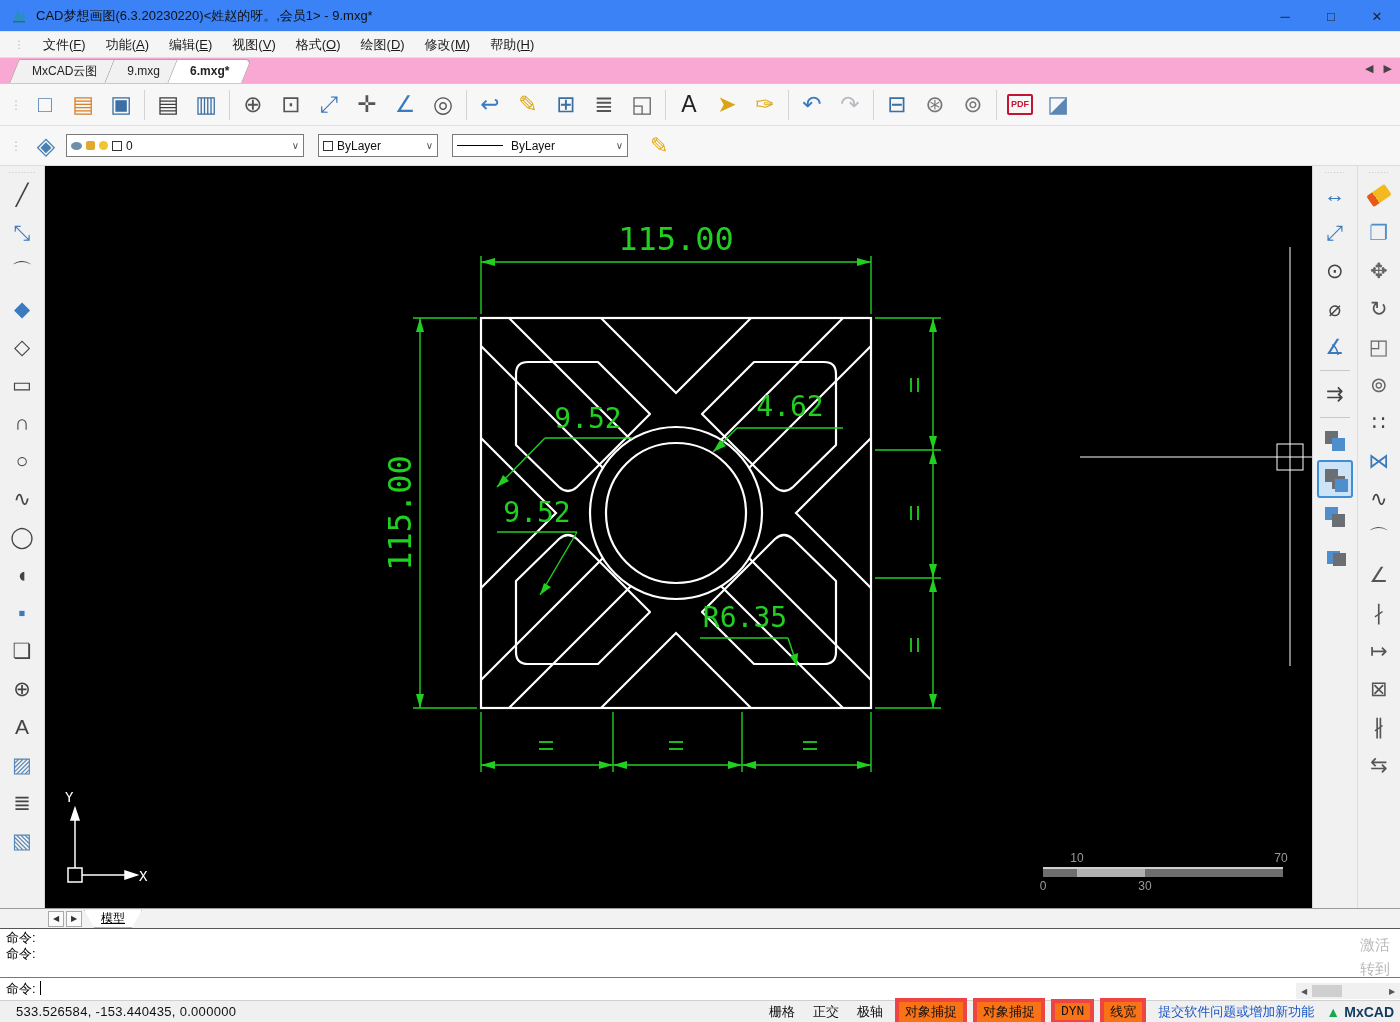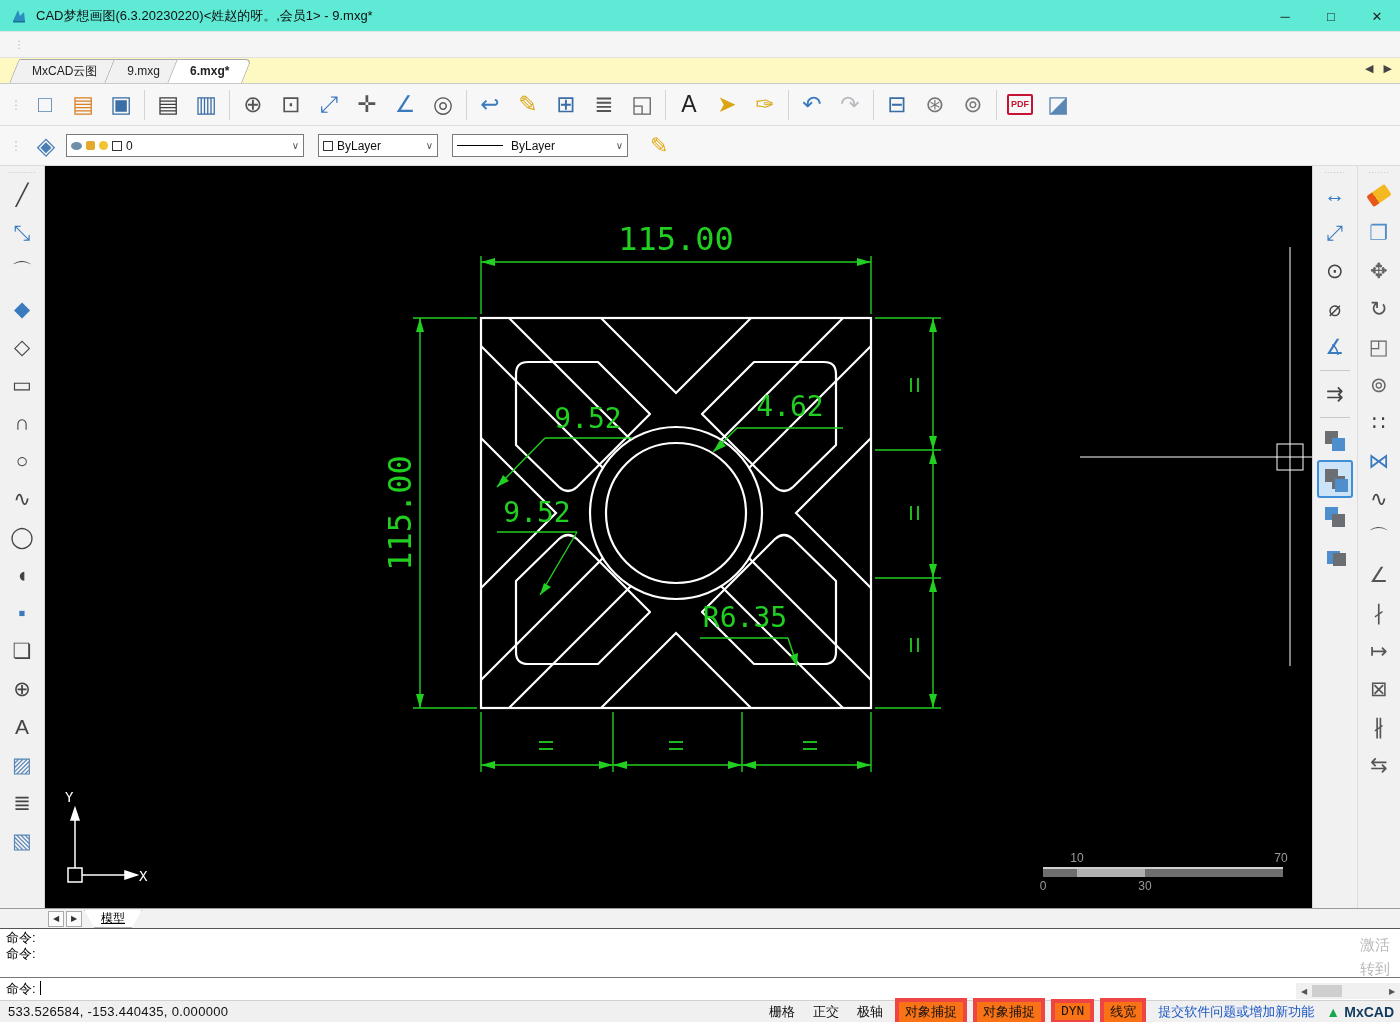--- a/index.html
+++ b/index.html
@@ -1,37 +1,37 @@
 <!DOCTYPE html>
 <html><head>
 <meta charset="utf-8">
 <style>
   * { margin:0; padding:0; box-sizing:border-box; }
   html,body { width:1400px; height:1022px; overflow:hidden; background:#fff;
     font-family:"Liberation Sans", sans-serif; }
   .app { position:relative; width:1400px; height:1022px; background:#f3f3f3; }
 
   
-  .titlebar { position:absolute; left:0; top:0; width:1400px; height:32px; background:#5eead4;
+  .titlebar { position:absolute; left:0; top:0; width:1400px; height:32px; background:#3b82f6;
     border-bottom:1px solid #e3e3e3; display:flex; align-items:center; }
   .title-icon { width:18px; height:18px; margin:0 8px 0 10px; }
   .title-text { font-size:13px; color:#111; }
   .win-btns { position:absolute; right:0; top:0; height:32px; display:flex; }
   .win-btn { width:46px; height:32px; display:flex; align-items:center; justify-content:center;
     font-size:13px; color:#222; cursor:default; }
 
   
   .menubar { position:absolute; left:0; top:32px; width:1400px; height:26px; background:#f5f5f5;
     border-bottom:1px solid #e0e0e0; display:flex; align-items:center; padding-left:14px; }
   .menubar .grip { color:#b5b5b5; font-size:10px; letter-spacing:1px; margin-right:8px; }
   .menu-item { font-size:13px; color:#1a1a1a; padding:3px 10px; cursor:default; }
   .menu-item u { text-decoration:underline; }
 
   
-  .tabstrip { position:absolute; left:0; top:58px; width:1400px; height:26px; background:#fef9c3;
+  .tabstrip { position:absolute; left:0; top:58px; width:1400px; height:26px; background:#f9a8d4;
     border-bottom:1px solid #c9c9c9; display:flex; align-items:flex-end; padding-left:14px; }
   .dtab { position:relative; height:24px; padding:0 18px; display:flex; align-items:center;
     font-size:12px; color:#222; margin-right:-6px; cursor:default; }
   .dtab::before { content:''; position:absolute; inset:0; background:#f1f1f1;
     border:1px solid #a8a8a8; border-bottom:none; transform:skewX(-22deg); z-index:0;
     border-radius:2px 6px 0 0; }
   .dtab.active::before { background:#ffffff; }
   .dtab span { position:relative; z-index:1; }
   .dtab.active span { font-weight:bold; }
   .tab-nav { position:absolute; right:8px; top:4px; display:flex; gap:10px; color:#444; font-size:11px; }
@@ -107,21 +107,21 @@
   .caret { display:inline-block; width:1px; height:14px; background:#000; vertical-align:-2px; margin-left:4px; }
   .watermark { position:absolute; right:-6px; width:46px; color:#b9b9b9; font-size:15px; line-height:24px; }
   .hscroll { position:absolute; right:0; bottom:1px; width:104px; height:16px; background:#f0f0f0;
     display:flex; align-items:center; }
   .hscroll .arr { width:16px; text-align:center; font-size:8px; color:#555; }
   .hscroll .thumb { width:30px; height:12px; background:#cfcfcf; }
 
   
   .statusbar { position:absolute; left:0; top:1000px; width:1400px; height:22px; background:#f0f0f0;
     border-top:1px solid #d0d0d0; display:flex; align-items:center; font-size:13px; color:#111; }
-  .coords { margin-left:8px; letter-spacing:0.3px; }
+  .coords { margin-left:16px; letter-spacing:0.3px; }
   .status-right { position:absolute; right:6px; display:flex; align-items:center; gap:6px; }
   .toggle { padding:1px 6px; cursor:default; }
   .toggle.active { border:4px solid #ef4444; background:#f97316;font-family:Liberation Mono, monospace; }
   .status-link { color:#1a56c4; cursor:pointer; margin:0 6px; }
   .brand { display:flex; align-items:center; gap:4px; font-weight:bold; color:#123a5e; font-size:14px; }
   .brand .mark { color:#17a84b; font-size:14px; }
 </style>
 </head>
 <body>
 
@@ -135,20 +135,21 @@
     <span class="title-text">CAD梦想画图(6.3.20230220)&lt;姓赵的呀。,会员1&gt; - 9.mxg*</span>
     <div class="win-btns">
       <span class="win-btn">─</span>
       <span class="win-btn">□</span>
       <span class="win-btn">✕</span>
     </div>
   </div>
 
   <div class="menubar">
     <span class="grip">⋮</span>
+    <span id="menu-items"><span class="menu-item">文件(<u>F</u>)</span><span class="menu-item">功能(<u>A</u>)</span><span class="menu-item">编辑(<u>E</u>)</span><span class="menu-item">视图(<u>V</u>)</span><span class="menu-item">格式(<u>O</u>)</span><span class="menu-item">绘图(<u>D</u>)</span><span class="menu-item">修改(<u>M</u>)</span><span class="menu-item">帮助(<u>H</u>)</span></span>
   </div>
 
   <div class="tabstrip">
     <span id="doc-tabs" style="display:flex;align-items:flex-end;">
         <span class="dtab">
           <span>MxCAD云图</span>
         </span>
         <span class="dtab">
           <span>9.mxg</span>
         </span>

